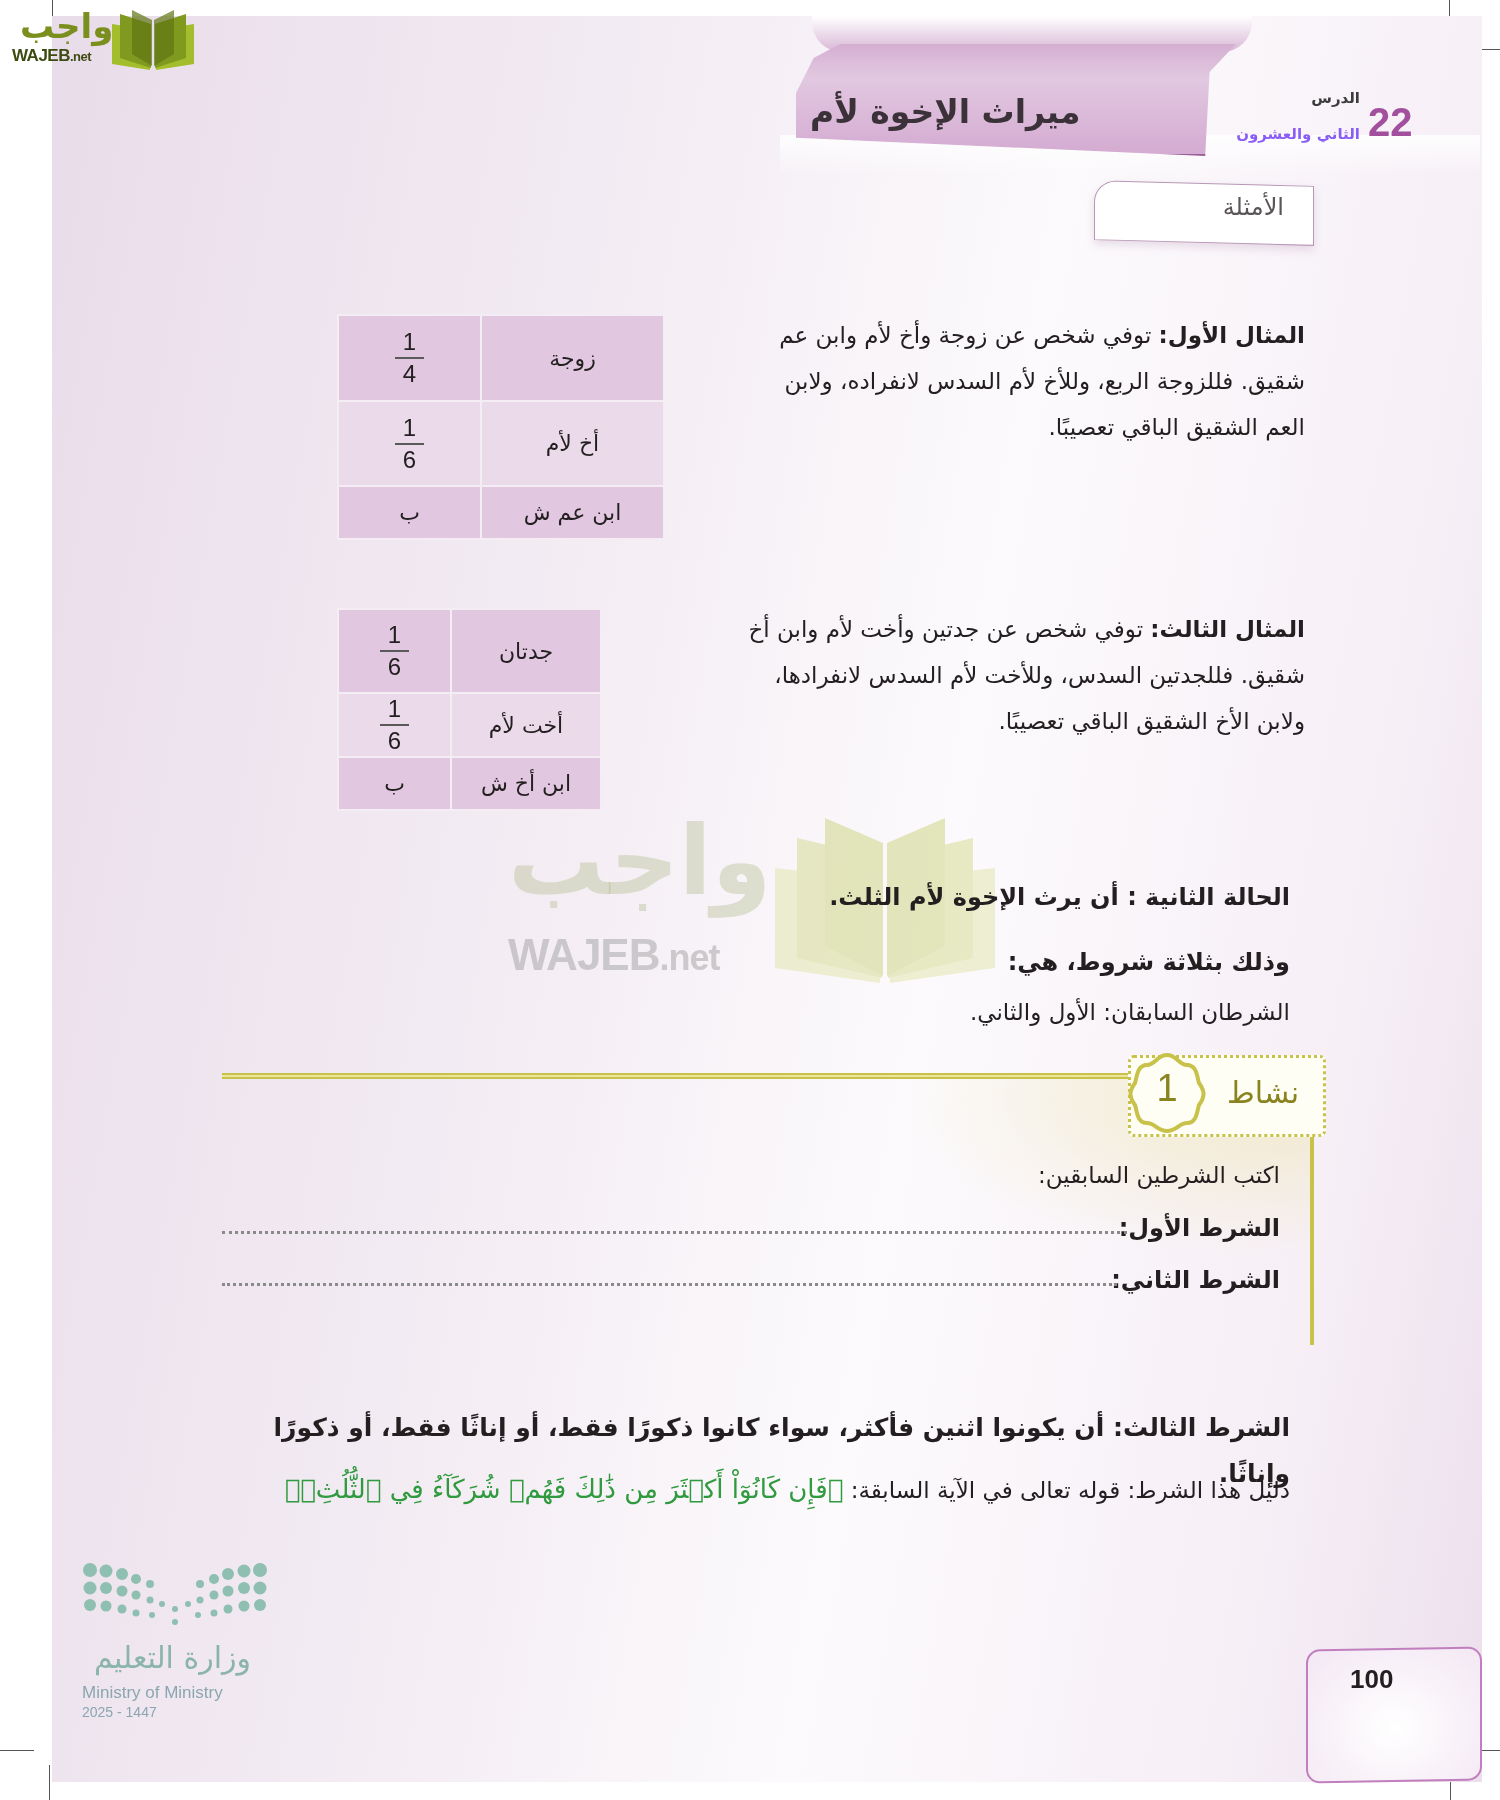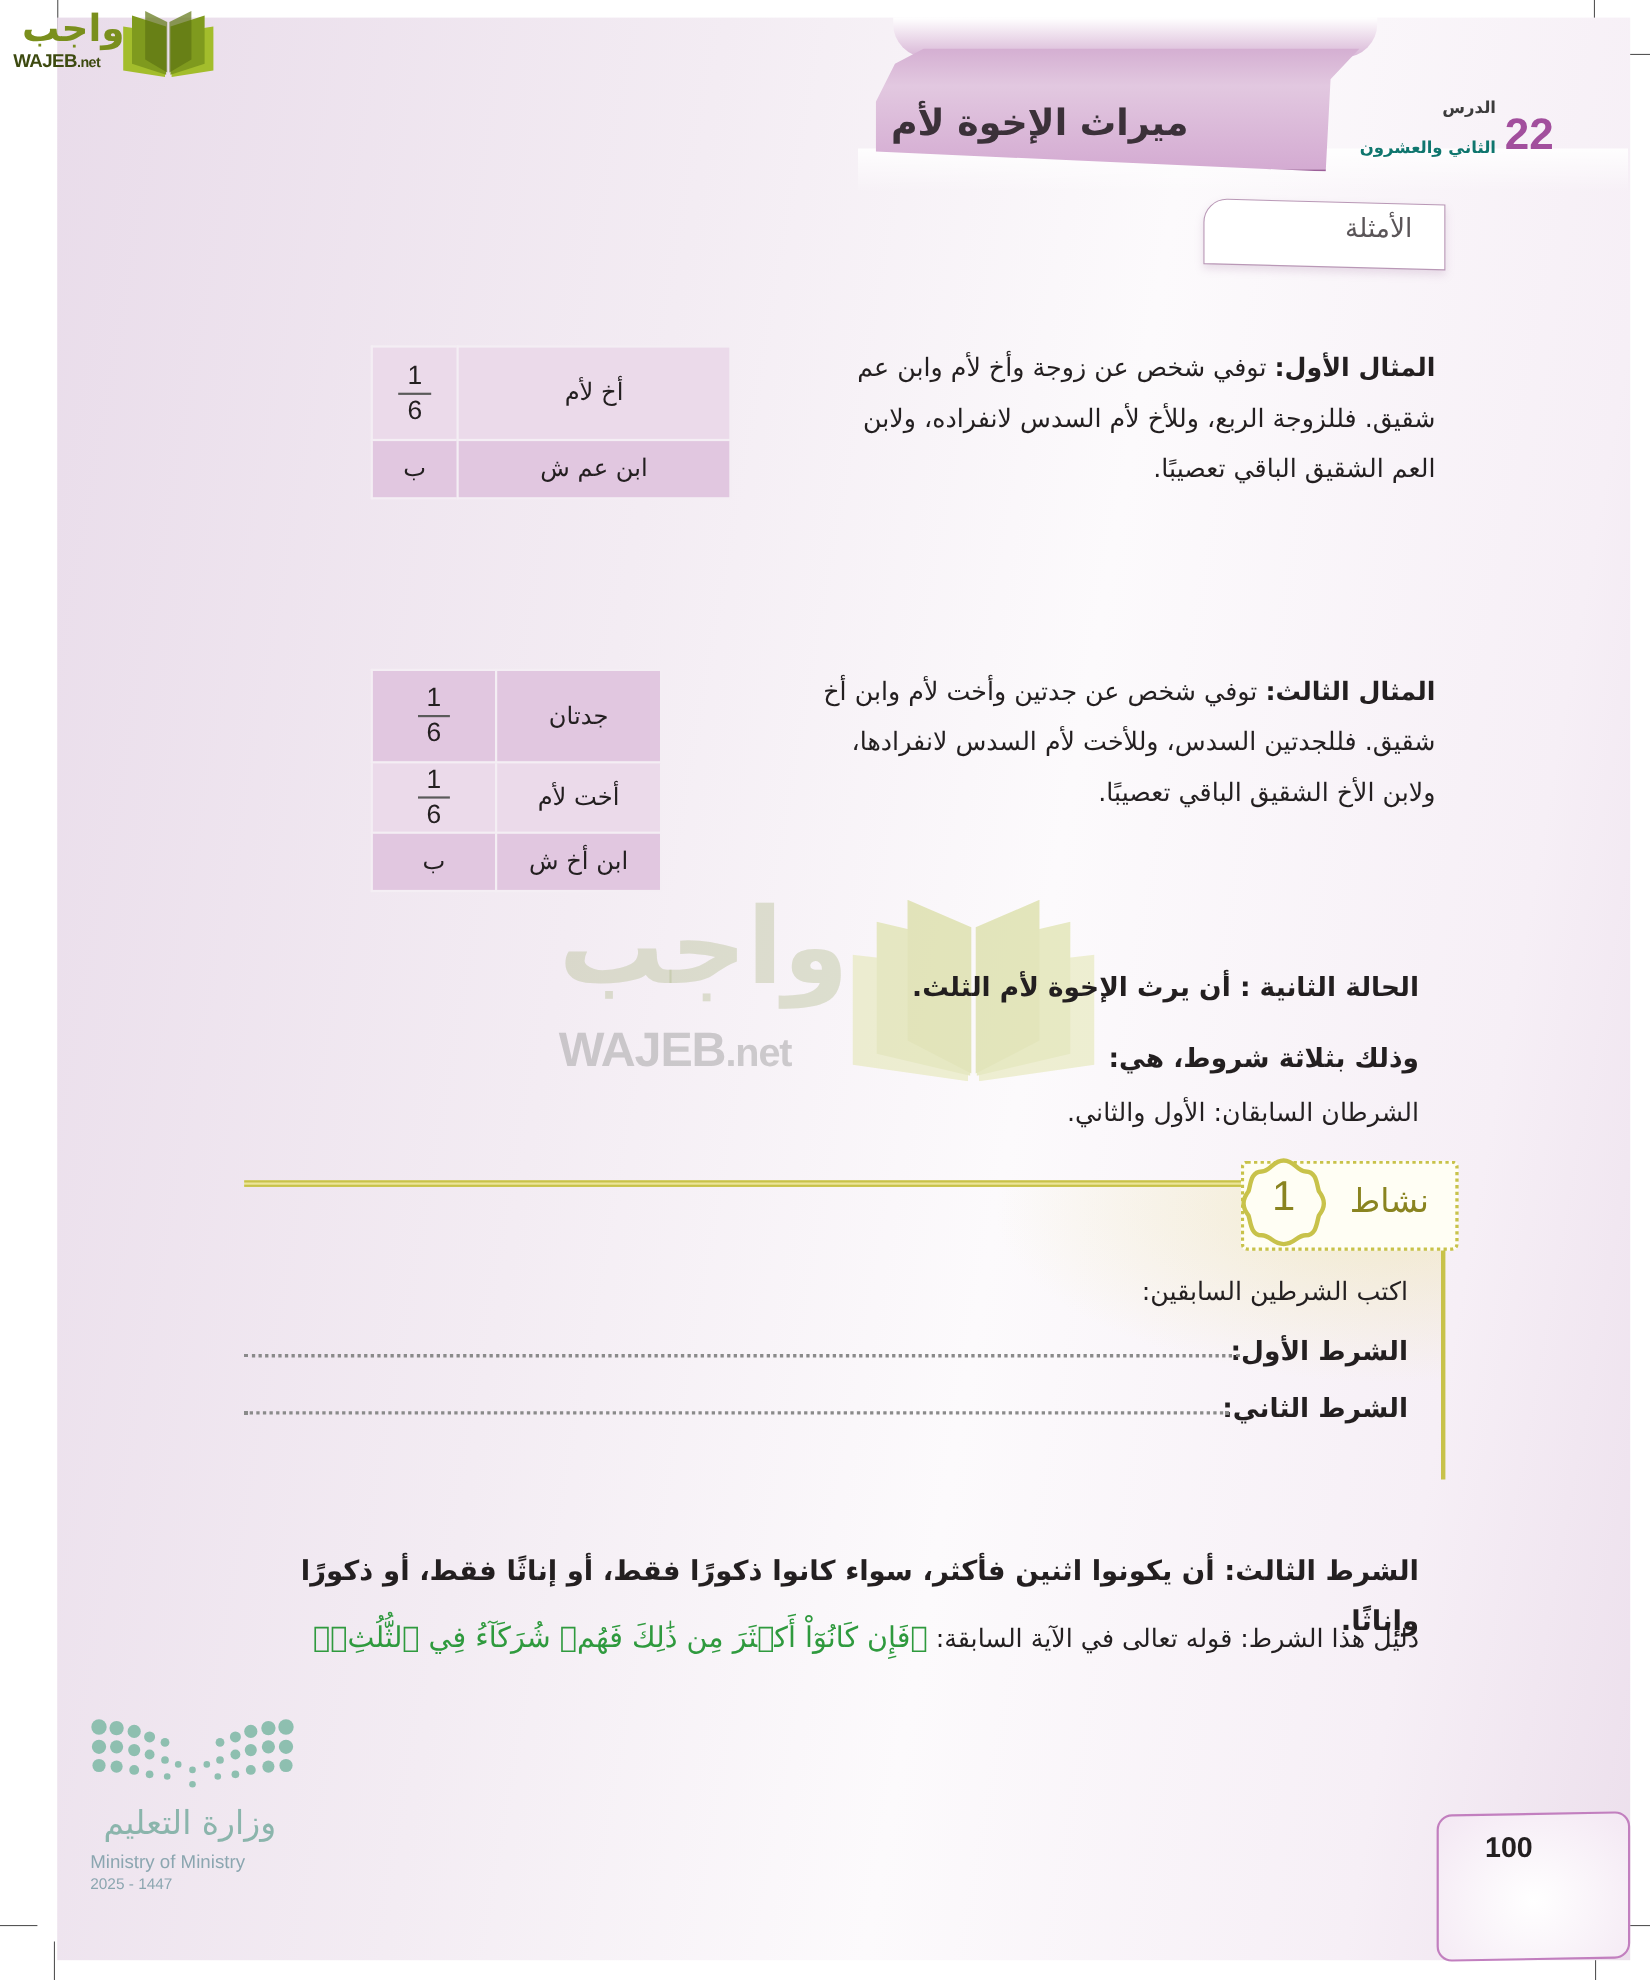--- a/index.html
+++ b/index.html
@@ -30,21 +30,21 @@
     background: linear-gradient(180deg, #ffffff 0%, #d8b6d6 100%);
     border-radius: 0 0 30px 30px;
   }
   .banner-title {
     position: absolute; left: 810px; top: 92px; width: 410px; text-align: left;
     font-size: 33px; font-weight: bold; color: #3b3139; direction: rtl;
   }
 
   .lesson-num { position: absolute; left: 1368px; top: 100px; font-size: 40px; font-weight: bold; color: #a24f9d; font-family: "Liberation Sans", sans-serif; }
   .lesson-label { position: absolute; right: 140px; top: 89px; font-size: 15px; font-weight: bold; color: #3c3c3c; direction: rtl; }
-  .lesson-ordinal { position: absolute; right: 140px; top: 125px; font-size: 15px; font-weight: bold; color: #0f766e; direction: rtl; }
+  .lesson-ordinal { position: absolute; right: 140px; top: 125px; font-size: 15px; font-weight: bold; color: #8b5cf6; direction: rtl; }
 
   .examples-tab {
     position: absolute; left: 1094px; top: 183px; width: 220px; height: 60px;
     background: #ffffff; border: 1.5px solid #b998b6; border-radius: 22px 0 0 0;
     transform: skewY(1.5deg); box-shadow: 0 4px 8px rgba(170,130,170,0.25);
   }
   .examples-tab-label { position: absolute; left: 1094px; top: 193px; width: 190px; text-align: right; font-size: 24px; color: #5a5558; direction: rtl; }
 
   .para { position: absolute; direction: rtl; text-align: right; font-size: 23px; line-height: 46px; color: #231f20; }
   .para b { font-weight: bold; }
@@ -125,20 +125,27 @@
 <div class="examples-tab-label">الأمثلة</div>
 
 <div class="para" style="right:195px; top:312px; width:600px;">
   <div><b>المثال الأول:</b><span> توفي شخص عن زوجة وأخ لأم وابن عم</span></div>
   <div>شقيق. فللزوجة الربع، وللأخ لأم السدس لانفراده، ولابن</div>
   <div>العم الشقيق الباقي تعصيبًا.</div>
 </div>
 
 <table class="share" style="left:337px; top:314px; width:328px;">
   <tbody>
+      <tr class="dark" style="height:86px;">
+    <td style="width:183px;">زوجة</td>
+    <td><span class="frac">
+            <span class="num">1</span>
+            <span>4</span>
+          </span></td>
+  </tr>
   <tr class="light" style="height:85px;">
     <td>أخ لأم</td>
     <td><span class="frac">
             <span class="num">1</span>
             <span>6</span>
           </span></td>
   </tr>
   <tr class="dark" style="height:53px;">
     <td>ابن عم ش</td>
     <td>ب</td>

